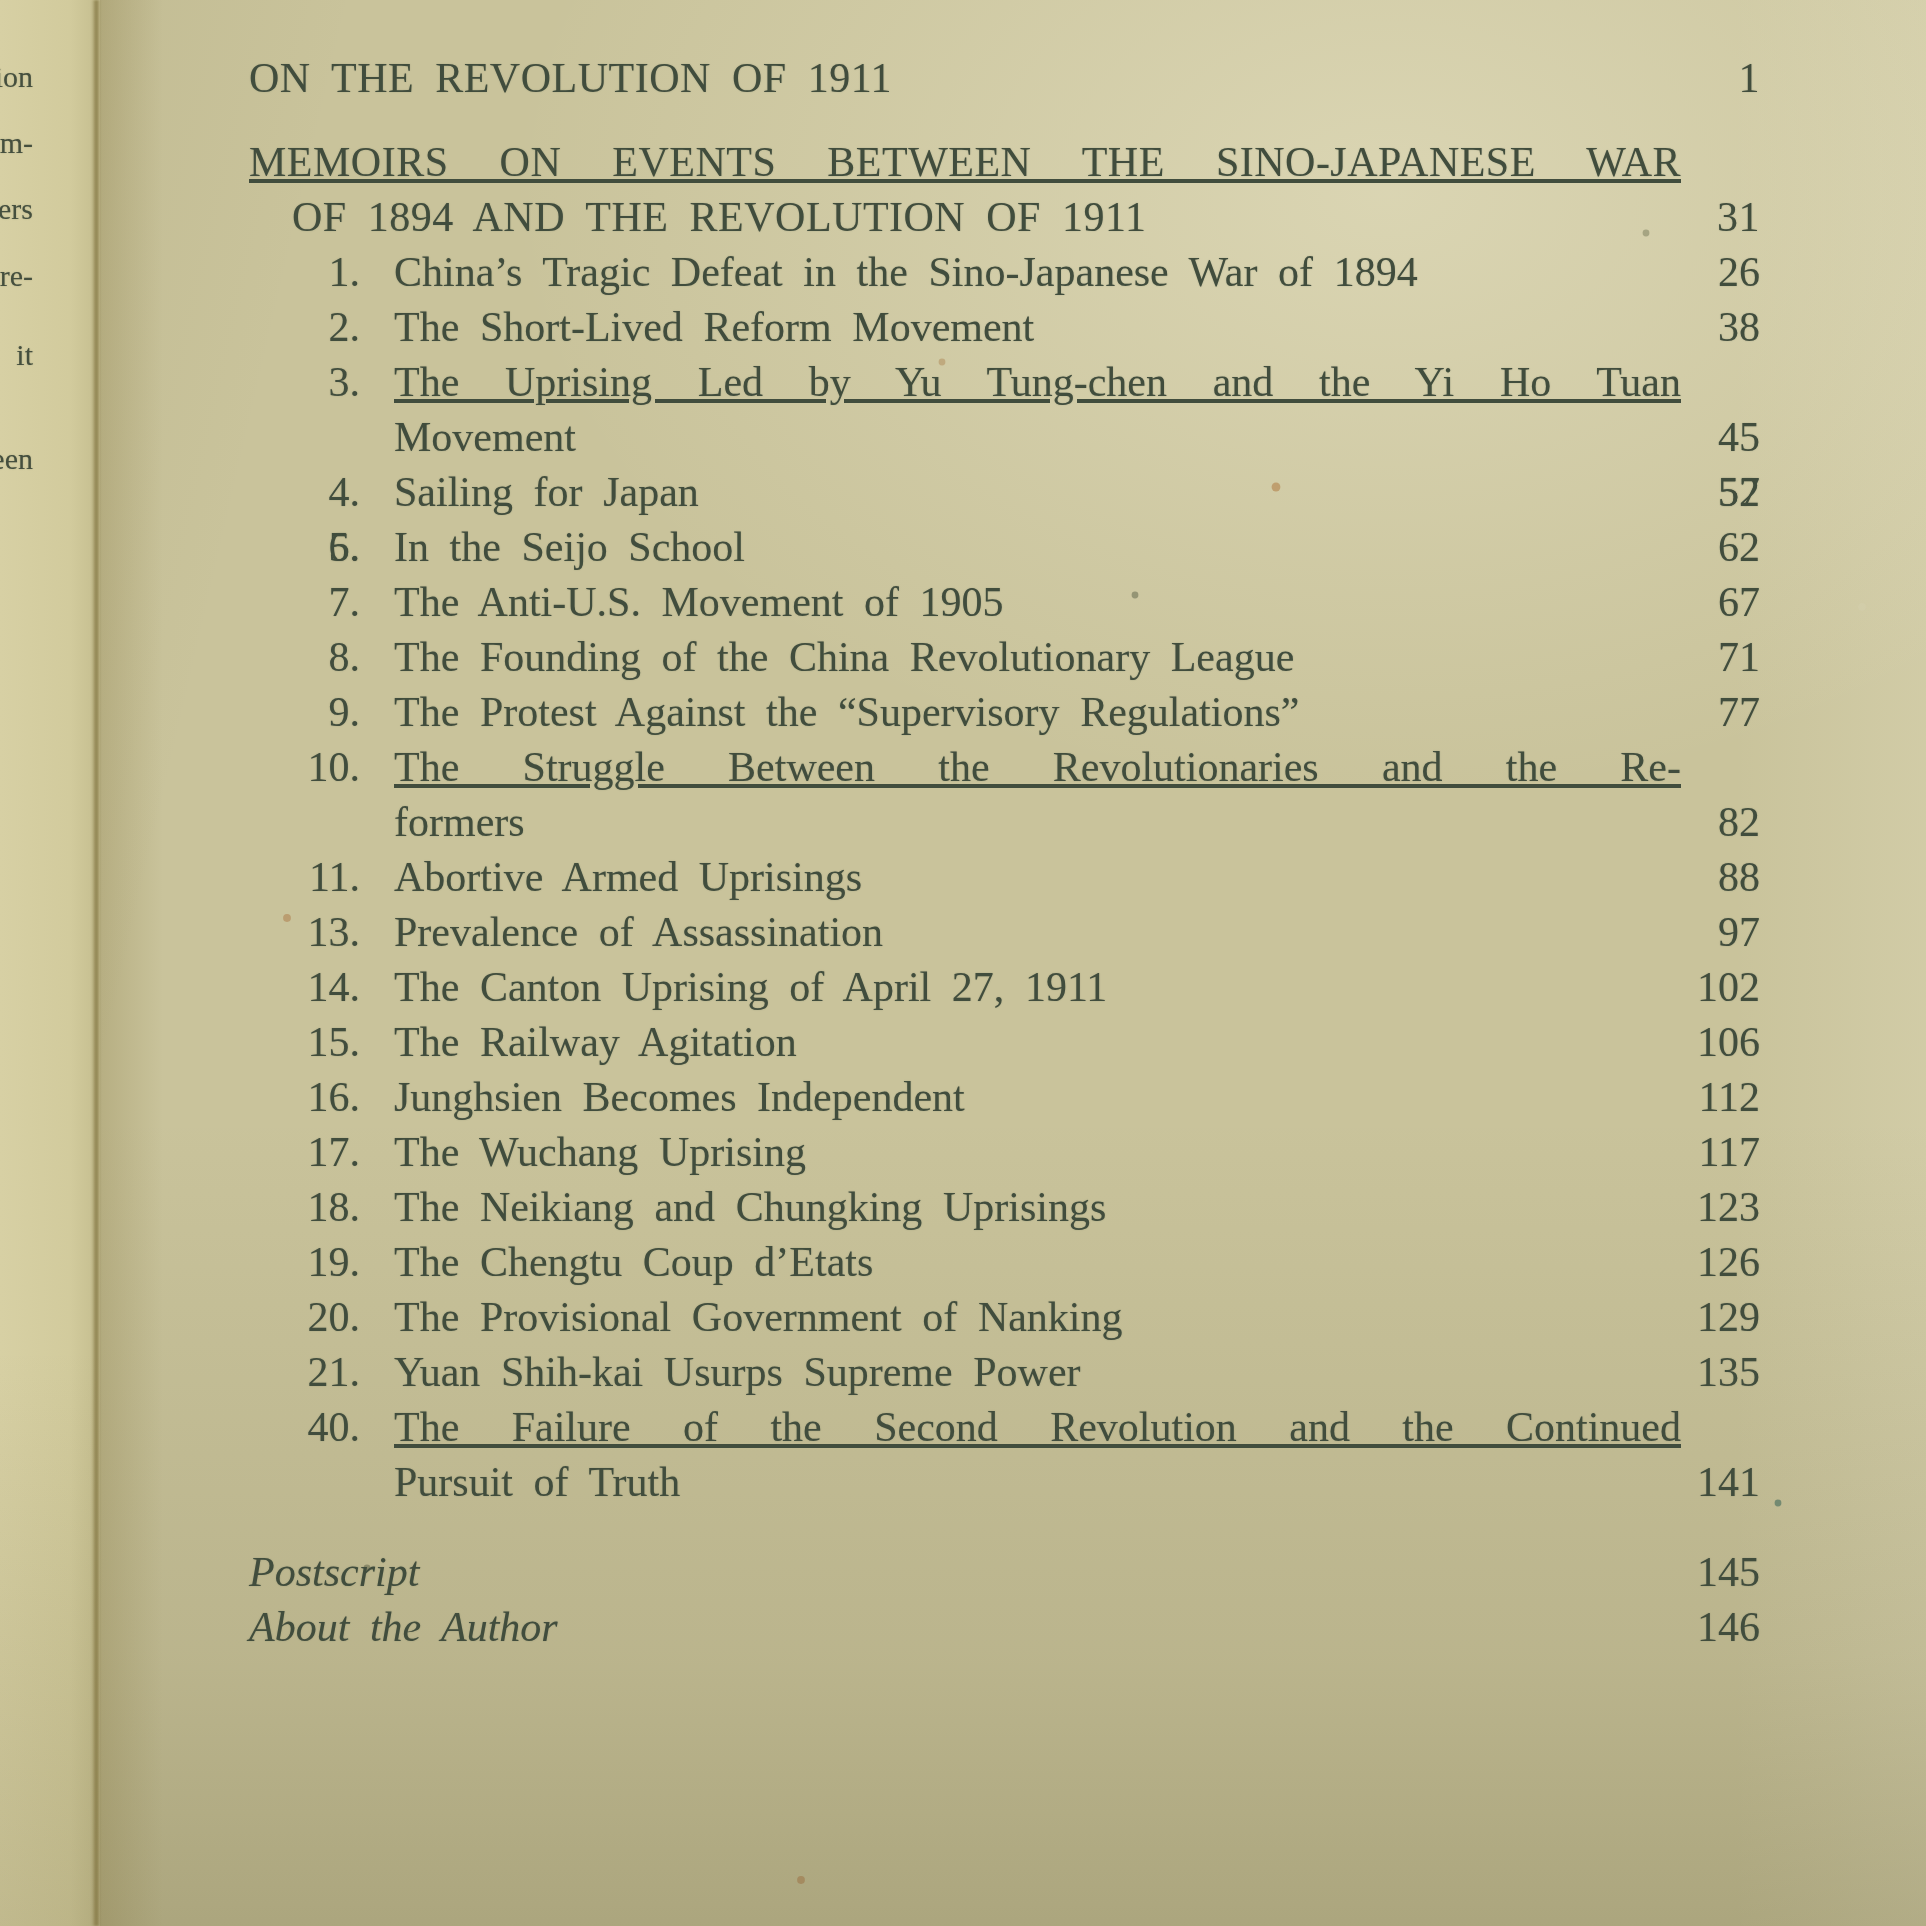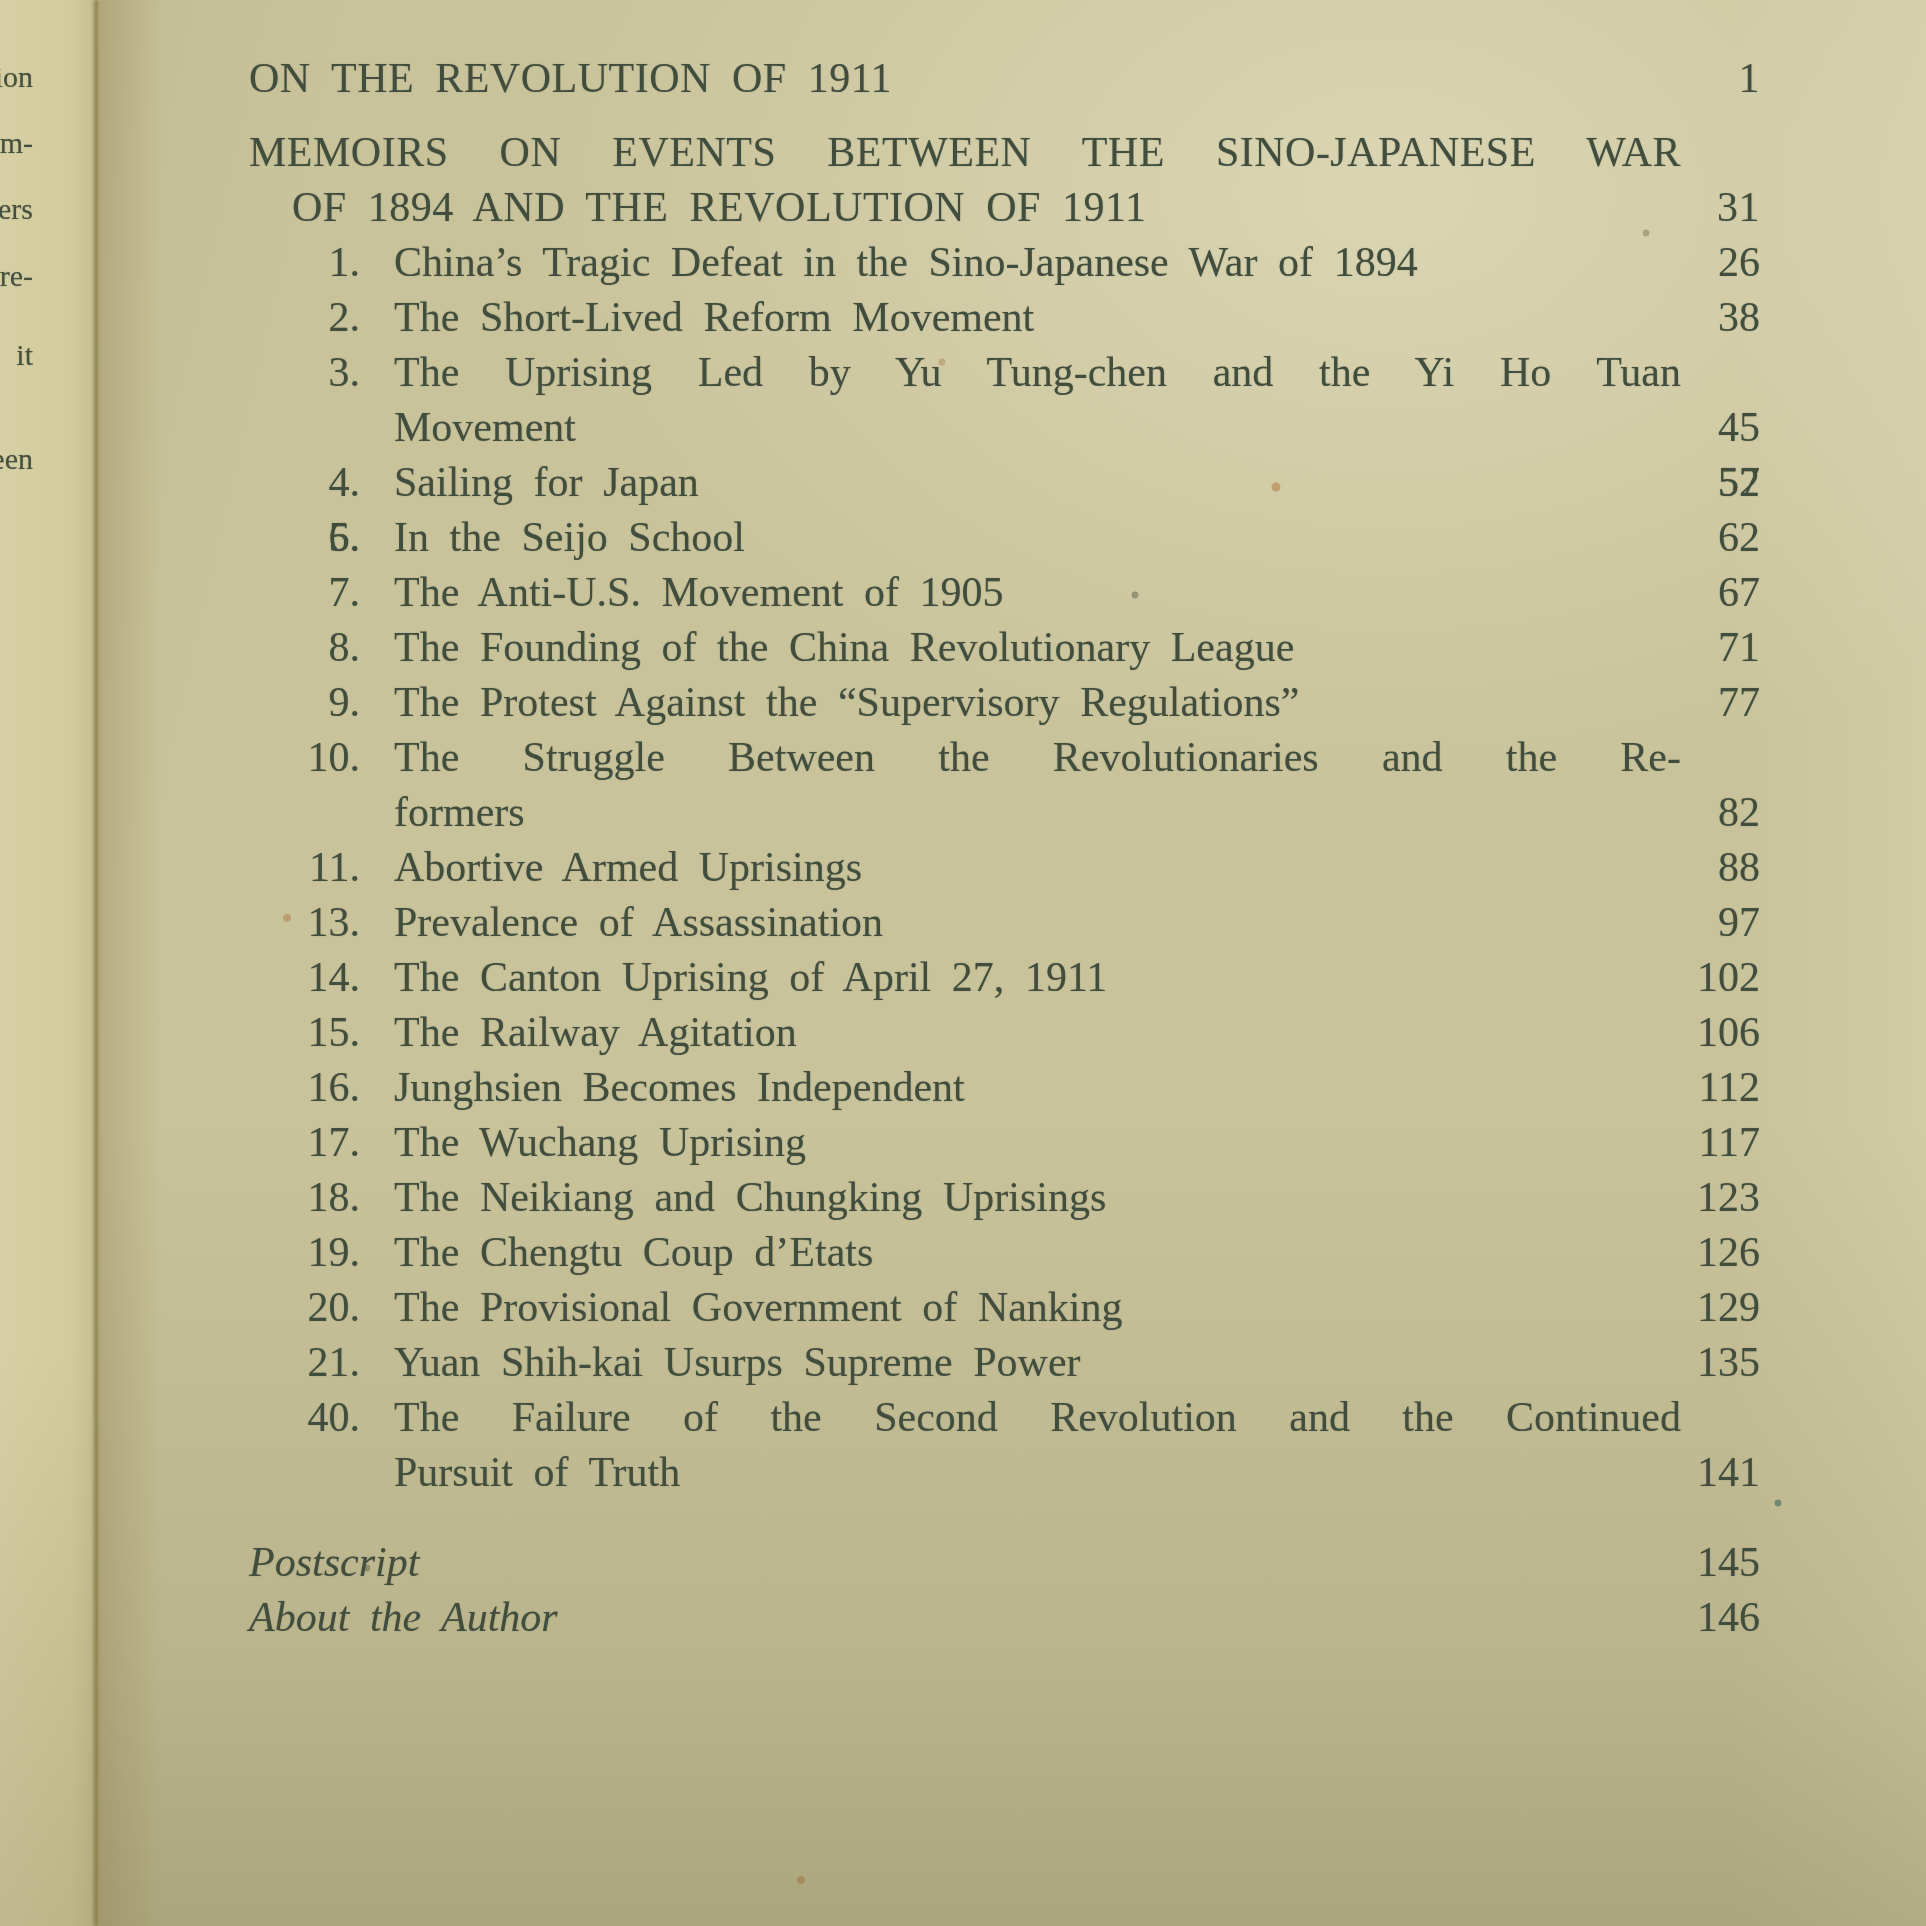--- a/index.html
+++ b/index.html
@@ -81,23 +81,23 @@
     left: 249px; top: 0;
     width: 1511px;
     padding-top: 51px;
     font-size: 42px;
     line-height: 55px;
     word-spacing: 0.24em;
     text-shadow: 0 0 1.4px rgba(65,77,61,0.32);
   }
   .row { position: relative; }
   .pg { position: absolute; right: 0; bottom: 0; }
-  .title-row { letter-spacing: 1px; margin-bottom: 19px; }
+  .title-row { letter-spacing: 1px; margin-bottom: 29px; }
   .caps { letter-spacing: 0.5px; }
-  .justify { text-align: justify; text-align-last: justify; margin-right: 79px; }
+  .justify { text-align: justify; text-align-last: justify; margin-right: 79px; text-decoration: underline; }
   .sec-line2 { padding-left: 43px; }
   ol.entries { list-style: none; margin: 0; padding: 0; }
   .entry { position: relative; padding-left: 145px; }
   .num {
     position: absolute;
     left: 0; top: 0;
     width: 111px;
     text-align: right;
   }
   .entry .line { position: relative; }

